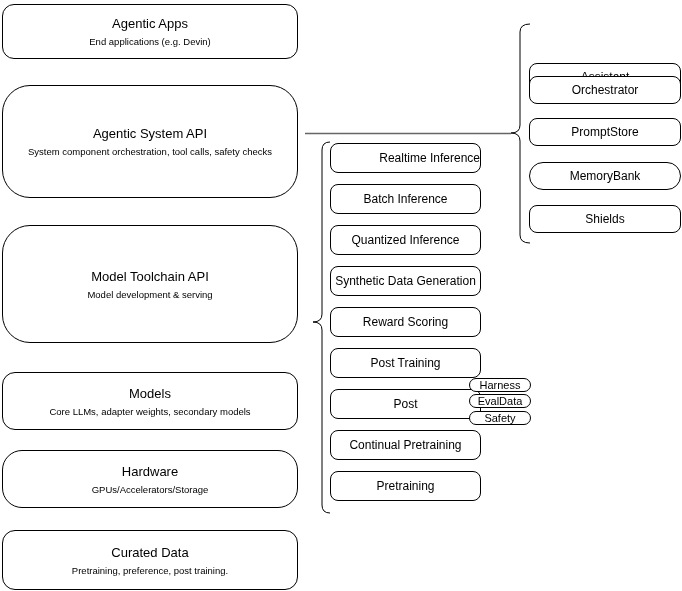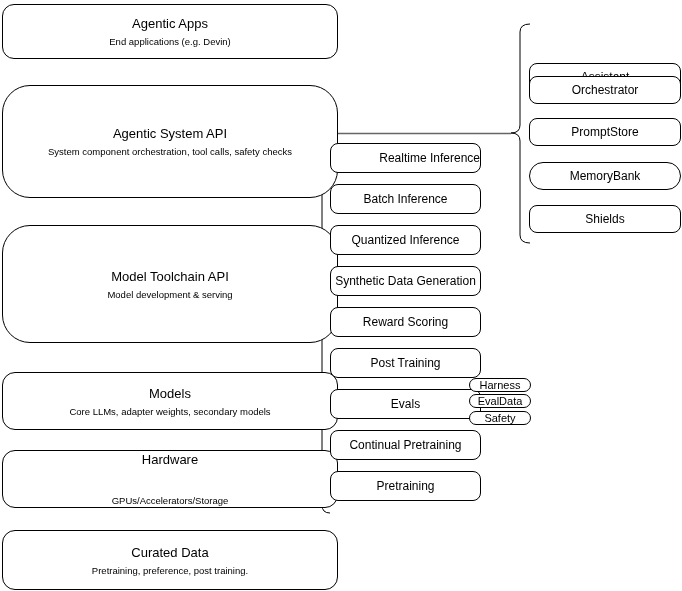--- a/index.html
+++ b/index.html
@@ -22,21 +22,21 @@
     position: absolute;
     box-sizing: border-box;
     border: 1px solid #000000;
     background: #ffffff;
     display: flex;
     flex-direction: column;
     align-items: center;
     justify-content: center;
     text-align: center;
   }
-  .left-box { left: 2px; width: 336px; }
+  .left-box { left: 2px; width: 296px; }
   .left-box .title { font-size: 13px; line-height: 17px; }
   .left-box .subtitle { font-size: 9.5px; line-height: 13px; margin-top: 3px; }
   .mid-box {
     left: 330px; width: 151px; height: 30px;
     border-radius: 8px;
   }
   .mid-box .label { font-size: 12px; line-height: 14px; white-space: nowrap; }
   .right-box {
     left: 529px; width: 152px; height: 28px;
     border-radius: 8px;
@@ -76,21 +76,21 @@
     <div class="subtitle">System component orchestration, tool calls, safety checks</div>
   </div>
   <div class="box left-box" style="top:225px; height:118px; border-radius:28px;">
     <div class="title">Model Toolchain API</div>
     <div class="subtitle">Model development &amp; serving</div>
   </div>
   <div class="box left-box" style="top:372px; height:58px; border-radius:13px;">
     <div class="title">Models</div>
     <div class="subtitle">Core LLMs, adapter weights, secondary models</div>
   </div>
-  <div class="box left-box" style="top:450px; height:58px; border-radius:13px;justify-content:space-between;">
+  <div class="box left-box" style="top:450px; height:58px; border-radius:20px;">
     <div class="title">Hardware</div>
     <div class="subtitle">GPUs/Accelerators/Storage</div>
   </div>
   <div class="box left-box" style="top:530px; height:60px; border-radius:13px;">
     <div class="title">Curated Data</div>
     <div class="subtitle">Pretraining, preference, post training.</div>
   </div>
 
   <div class="box mid-box" style="top:143px;align-items:flex-end;">
     <span class="label">Realtime Inference</span>
@@ -104,21 +104,21 @@
   <div class="box mid-box" style="top:266px;">
     <span class="label">Synthetic Data Generation</span>
   </div>
   <div class="box mid-box" style="top:307px;">
     <span class="label">Reward Scoring</span>
   </div>
   <div class="box mid-box" style="top:348px;">
     <span class="label">Post Training</span>
   </div>
   <div class="box mid-box" style="top:389px;">
-    <span class="label">Evals</span>
+    <span class="label">Post</span>
   </div>
   <div class="box mid-box" style="top:430px;">
     <span class="label">Continual Pretraining</span>
   </div>
   <div class="box mid-box" style="top:471px;">
     <span class="label">Pretraining</span>
   </div>
 
   <div class="oval" style="top:378px;">
     <span class="label">Harness</span>

